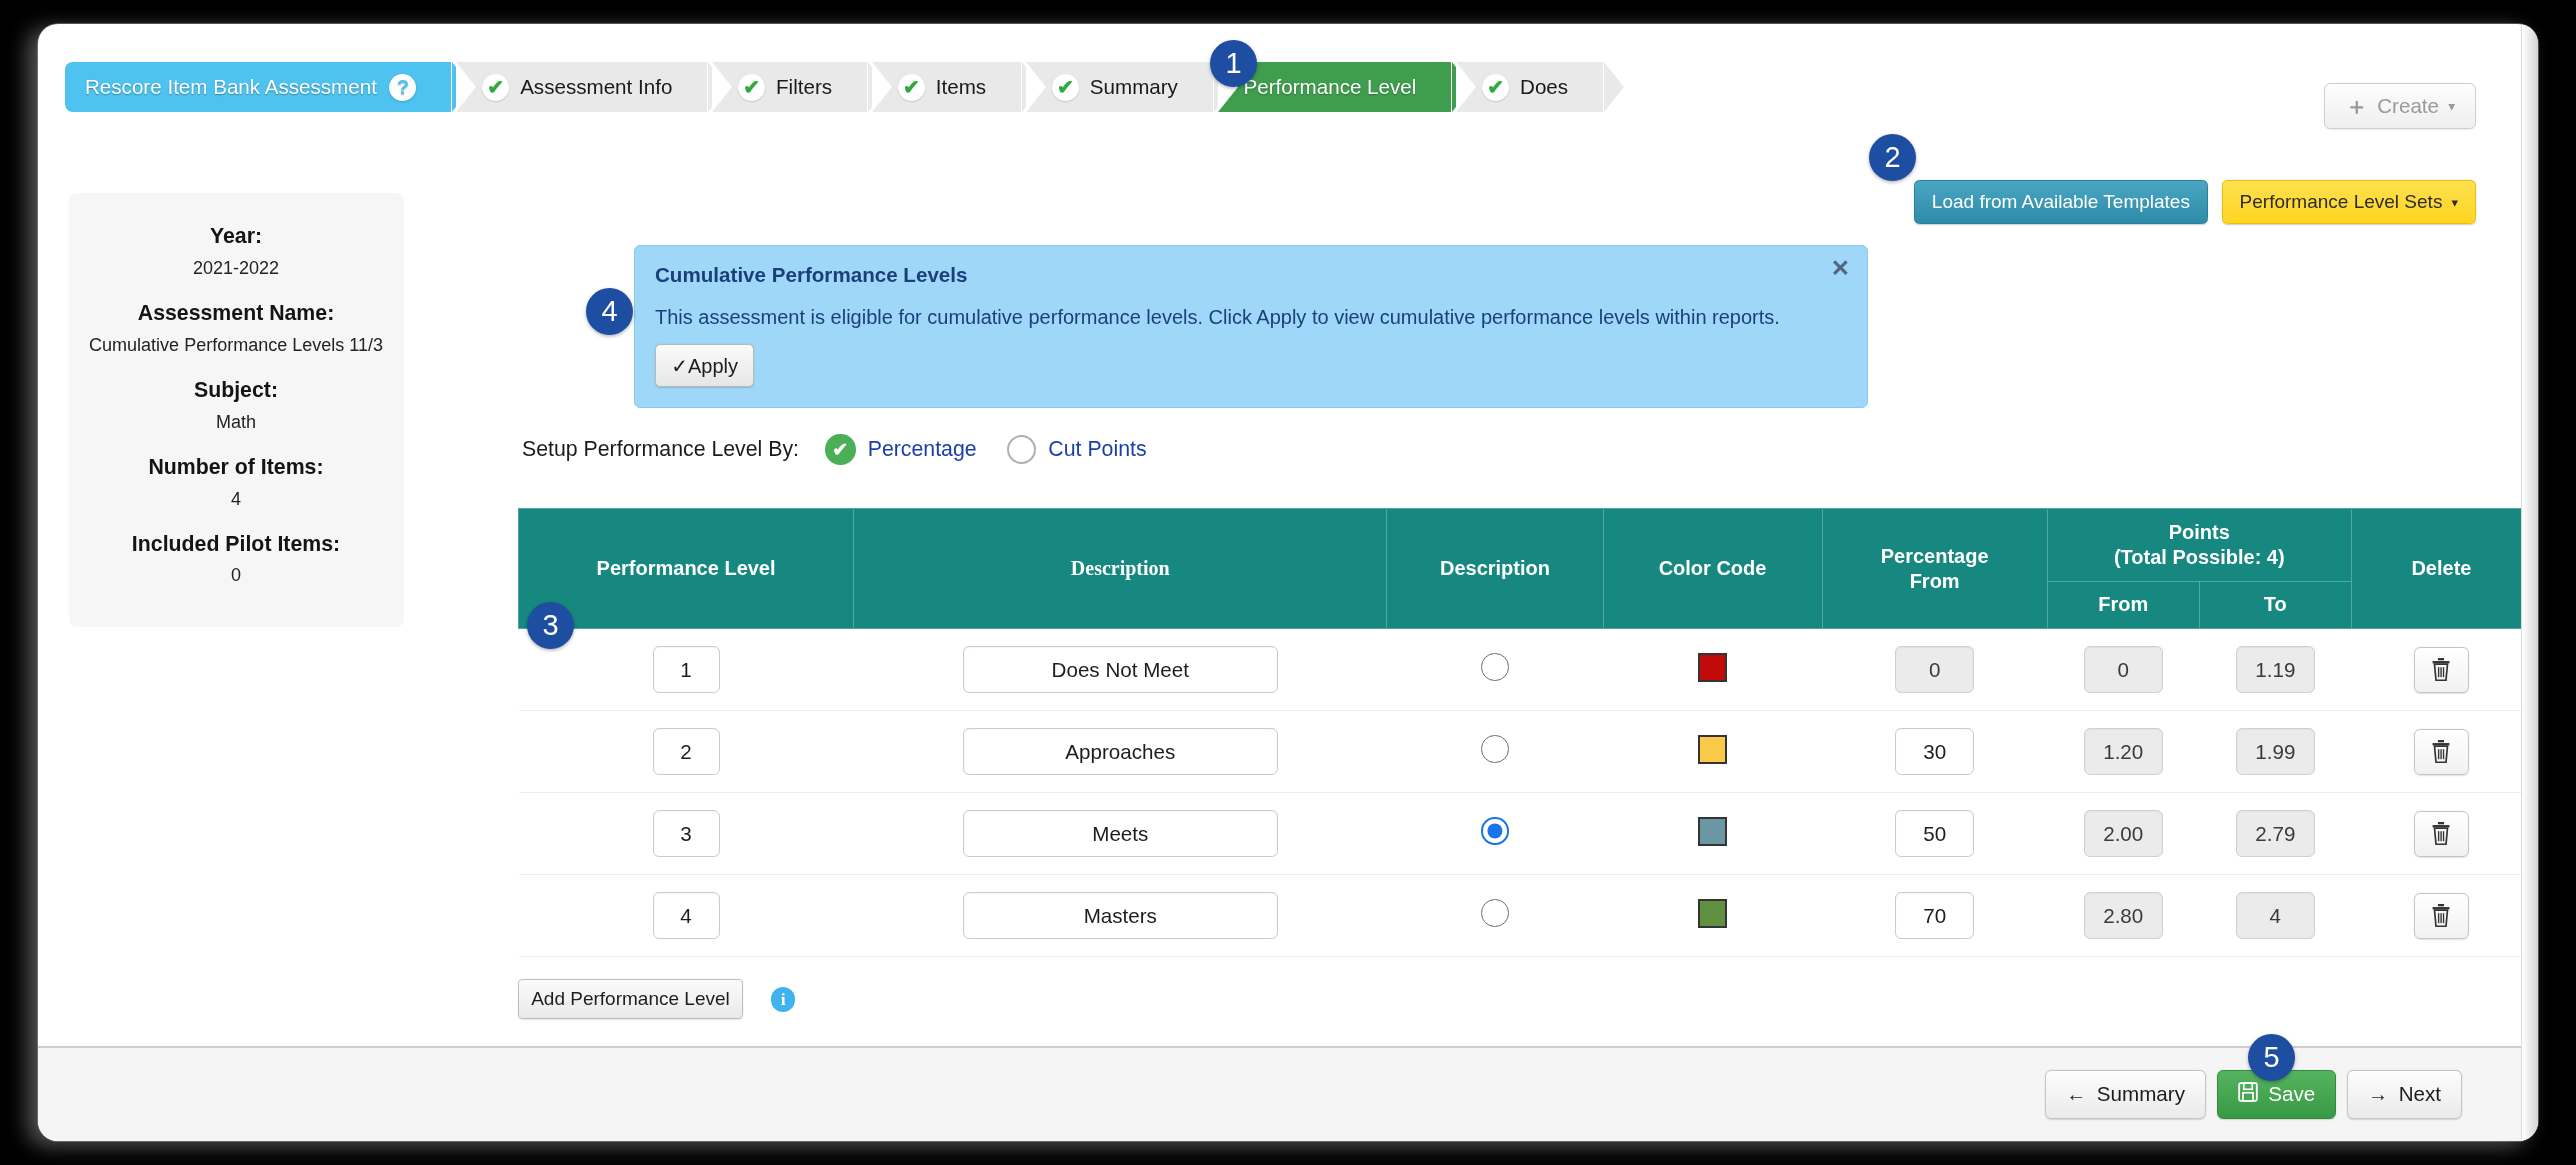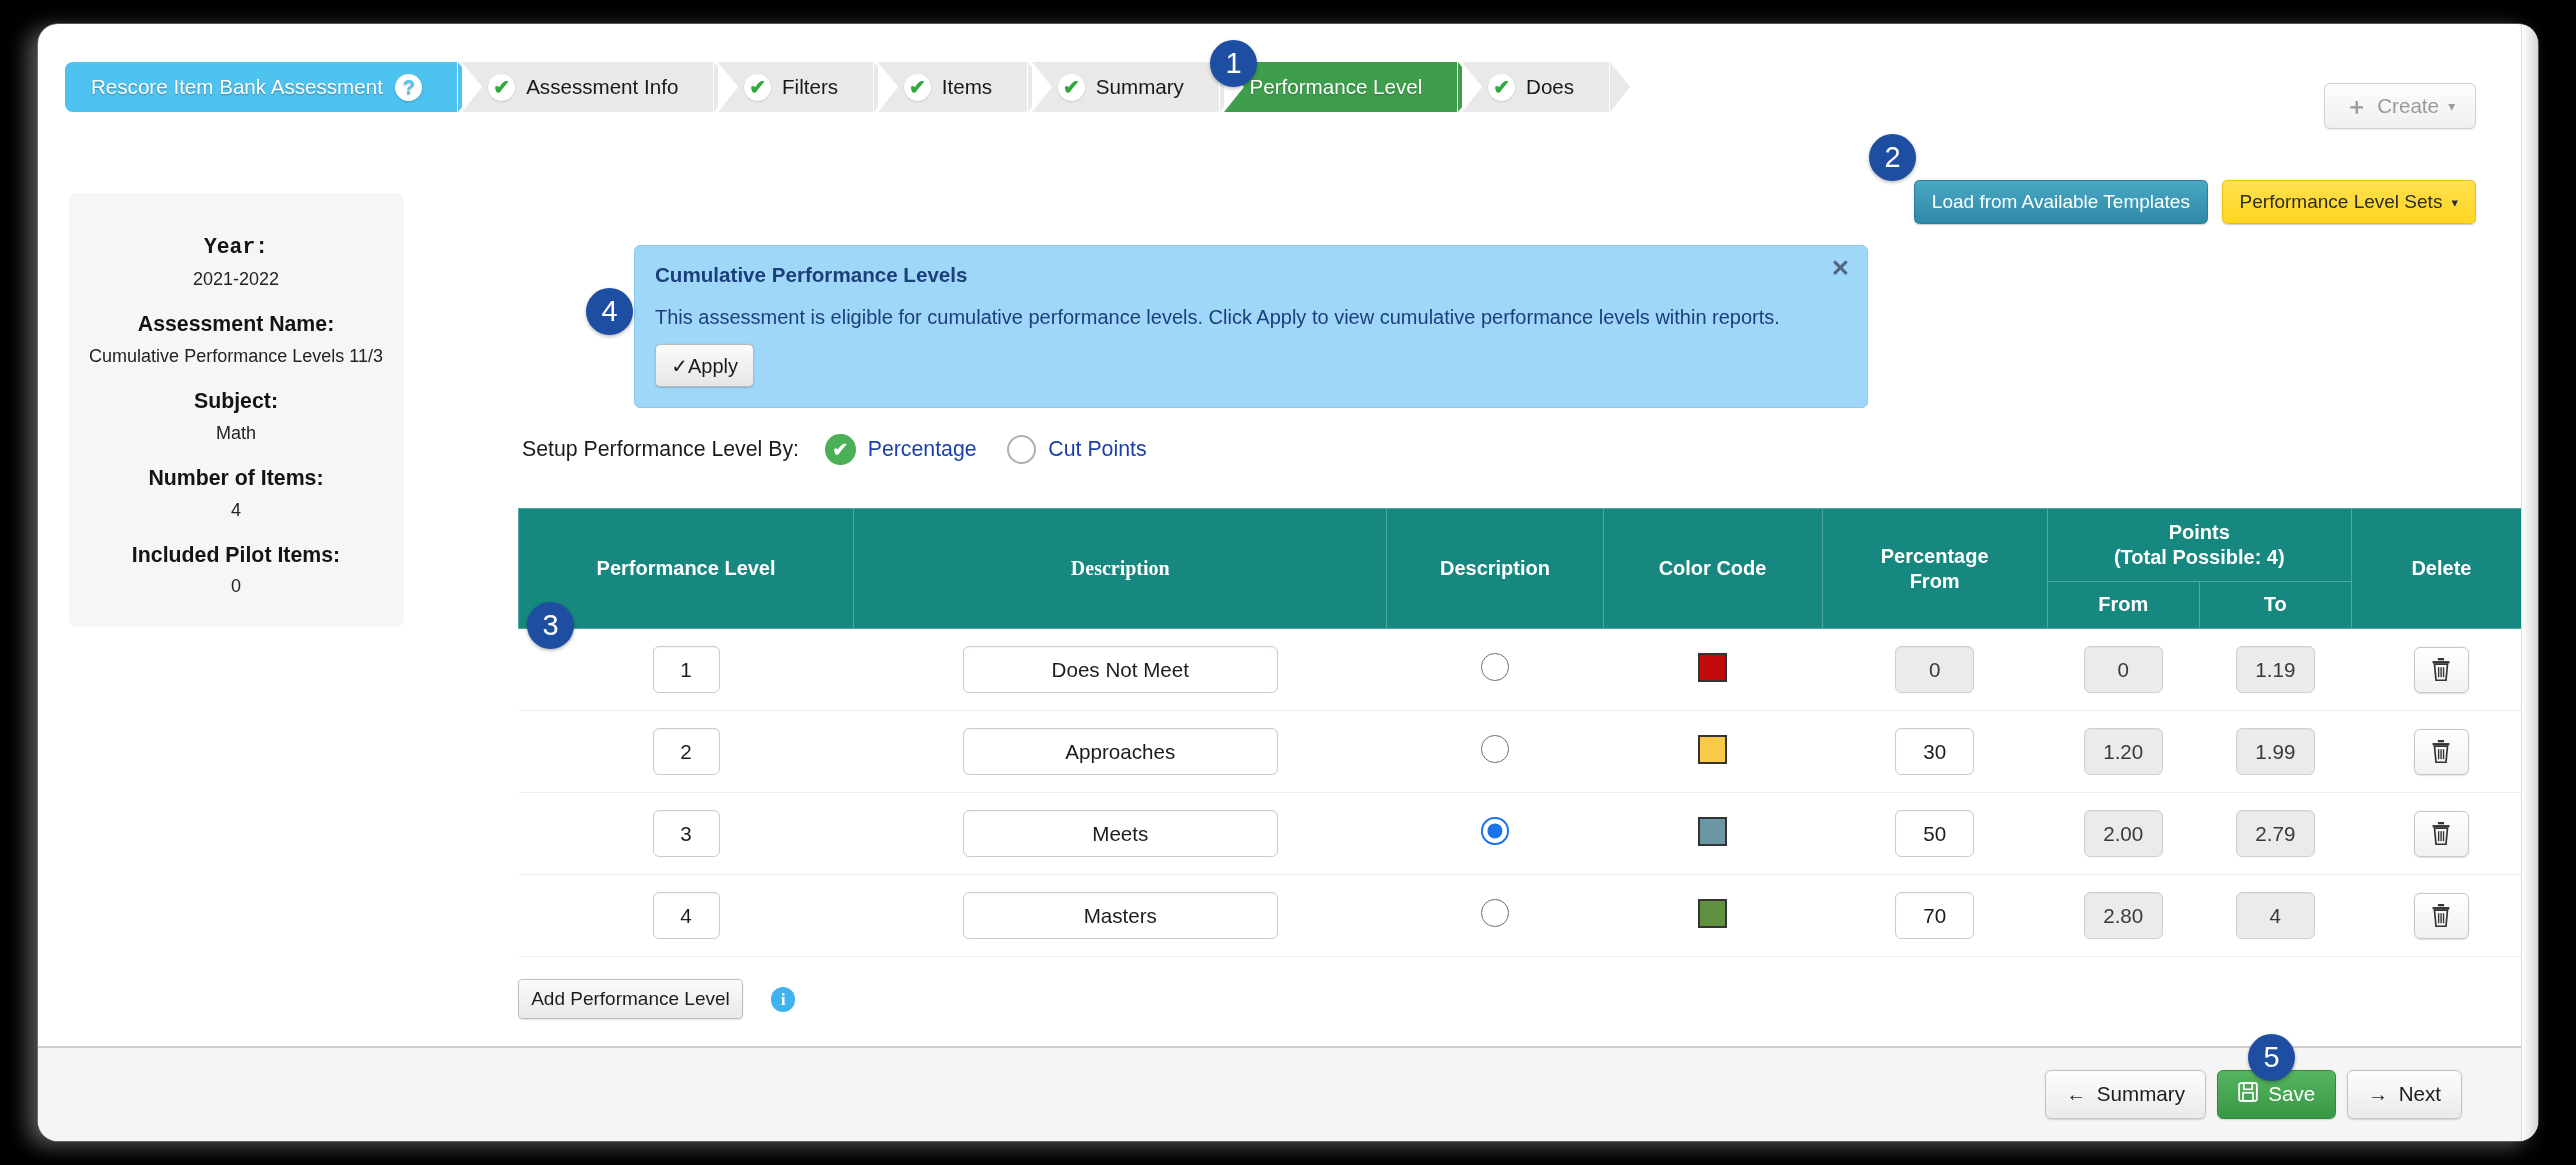--- a/index.html
+++ b/index.html
@@ -73,21 +73,21 @@
   .step .chev-out {
     right: -20.6px;
     border-left: 20.6px solid #e9e9e9;
     z-index: 2;
   }
   .step .chev-in {
     left: 0;
     border-left: 20.6px solid #ffffff;
     z-index: 3;
   }
-  .step:first-child { border-radius: 7.6px 0 0 7.6px; padding-left: 26px; align-items: center; }
+  .step:first-child { border-radius: 7.6px 0 0 7.6px; padding-left: 20px; align-items: center; }
   .step:first-child .chev-in { display: none; }
 
   .step.first {
     background: #4ec3f0;
     color: #fff;
     text-shadow: 0 0.8px 1.5px rgba(0,0,0,0.35);
     font-weight: normal;
   }
   .step.first .chev-out { border-left-color: #4ec3f0; }
 
@@ -189,21 +189,21 @@
     padding: 23px 17px 26px 17px;
     text-align: center;
   }
   .info-label {
     font-size: 21.3px;
     font-weight: bold;
     color: #141414;
     margin-top: 20px;
     line-height: 1.3;
   }
-  .info-label:first-child { margin-top: 18px; font-family: Liberation Mono, monospace; }
+  .info-label:first-child { margin-top: 7px; }
   .info-value {
     font-size: 18px;
     color: #232323;
     margin-top: 6.1px;
     line-height: 1.28;
   }
 
   
   #alert {
     position: absolute;

